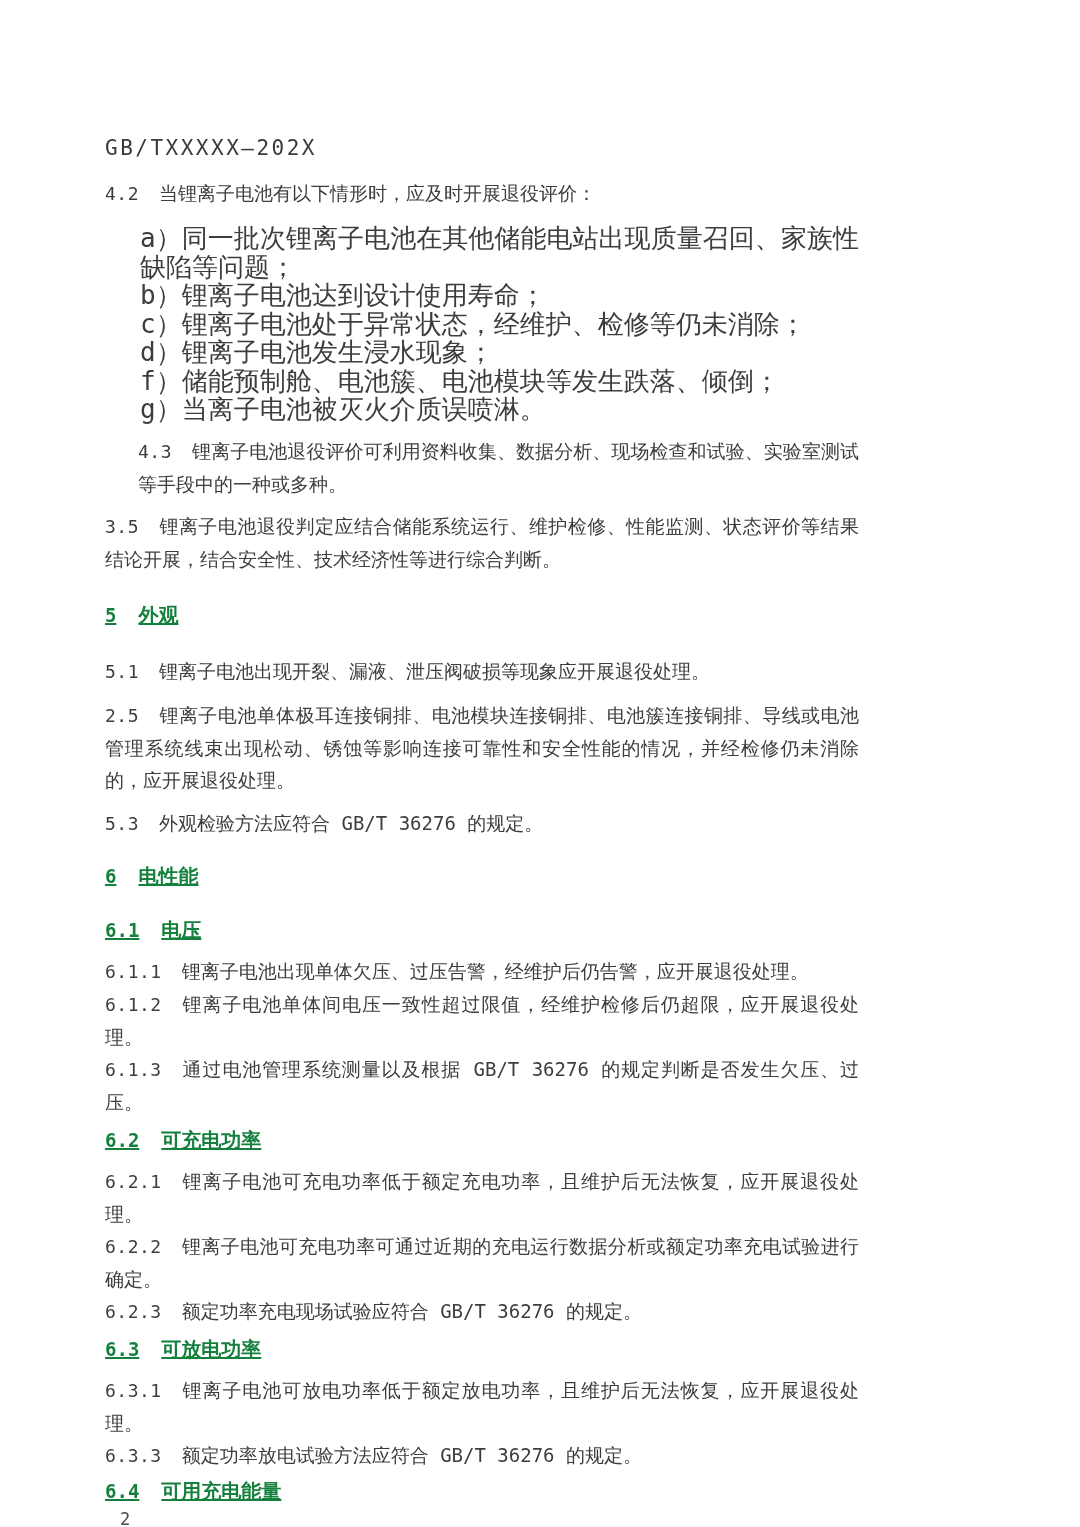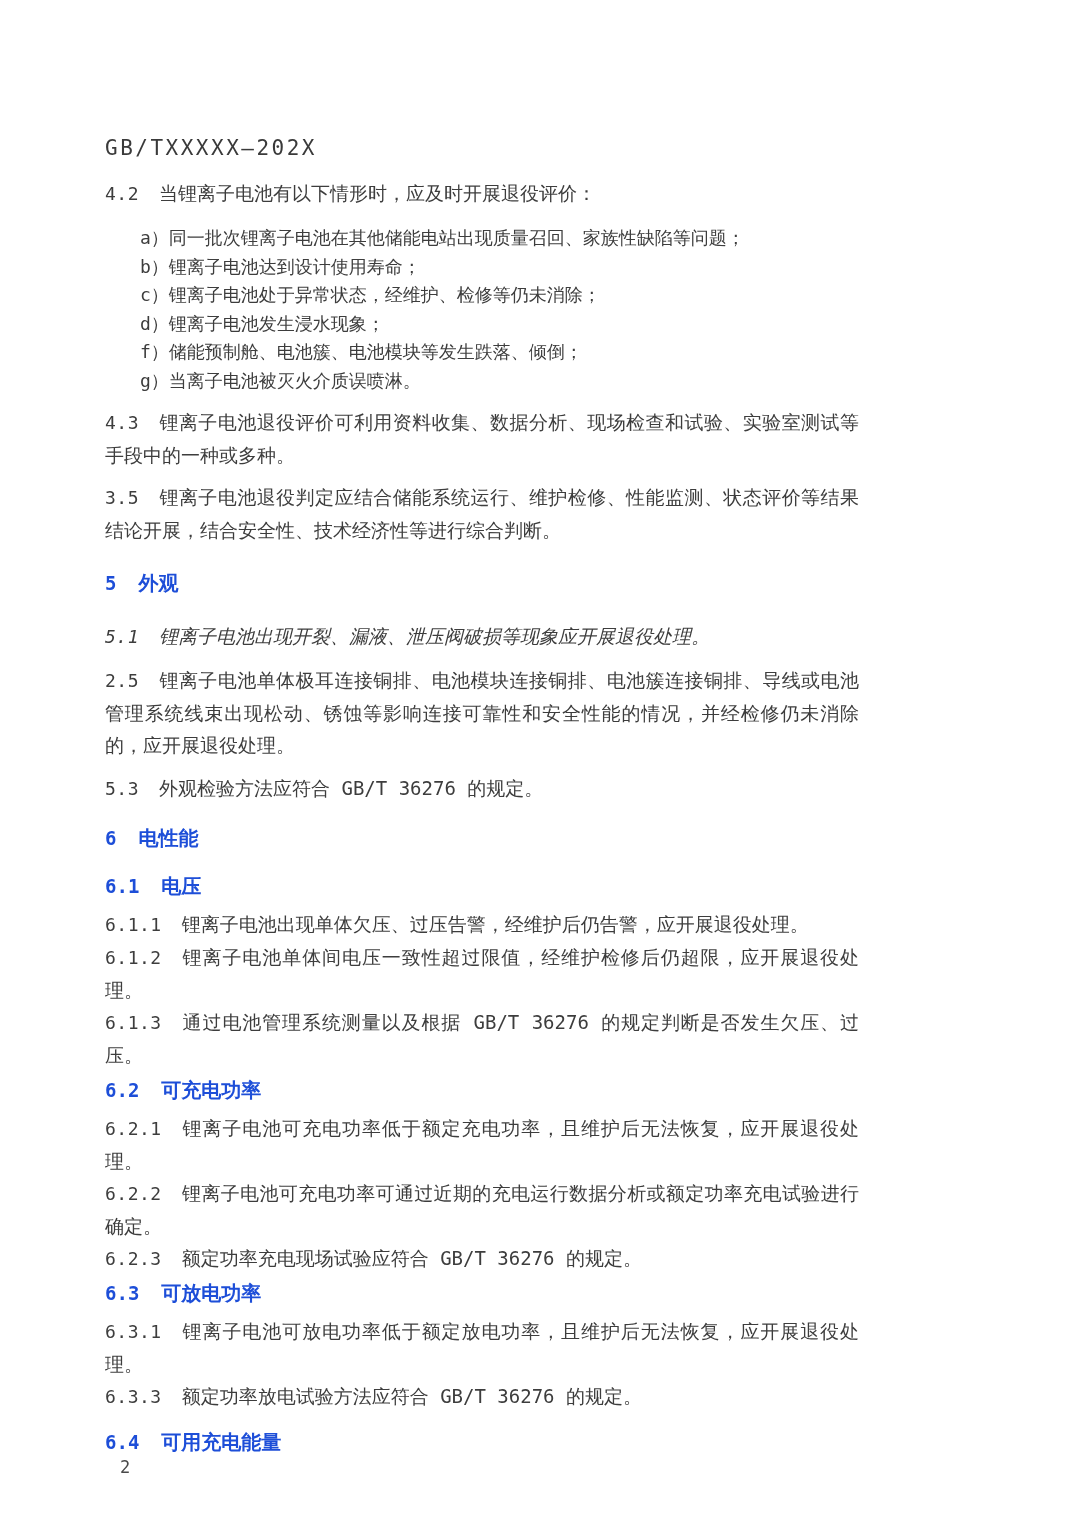--- a/index.html
+++ b/index.html
@@ -33,64 +33,65 @@
     margin-right: 20px;
     letter-spacing: 0.5px;
   }
   .latin, .para, .list li { 
     font-family: "DejaVu Sans Mono", "Liberation Serif", serif;
   }
   .heading {
     font-family: "DejaVu Sans", "Liberation Sans", sans-serif;
     font-weight: bold;
     font-size: 20px;
-    line-height: 22px;
+    line-height: 28px;
     margin: 0;
-    color: #1d4ed8;
+    color: #15803d;
+    text-decoration: underline;
   }
   .heading .num {
     font-family: "DejaVu Sans Mono", "Liberation Mono", monospace;
     font-weight: bold;
     font-size: 19px;
     margin-right: 22px;
   }
   .list {
     list-style: none;
     margin: 14px 0 0 0;
     padding: 0 0 0 35px;
   }
   .list li {
-    font-size: 18px;
+    font-size: 26px;
     line-height: 28.5px;
     text-align: justify;
   }
   .clause-group .para { margin: 0; }
   .page-number {
     font-family: "DejaVu Sans Mono", "Liberation Mono", monospace;
     font-size: 17px;
     line-height: 22px;
     margin: 3px 0 0 15px;
     color: #4a4a4a;
   }
   
   .mt-c42   { margin-top: 16px; }
-  .mt-c43   { margin-top: 11px; }
+  .mt-c43   { margin-top: 11px; margin-left: 33px; }
   .mt-c44   { margin-top: 10px; }
   .mt-h5    { margin-top: 26px; }
-  .mt-c51   { margin-top: 26px; font-style: italic; }
+  .mt-c51   { margin-top: 26px; }
   .mt-c52   { margin-top: 11px; }
   .mt-c53   { margin-top: 11px; }
   .mt-h6    { margin-top: 22px; }
   .mt-h61   { margin-top: 26px; }
   .mt-g61   { margin-top: 11px; }
   .mt-h62   { margin-top: 8px;  }
   .mt-g62   { margin-top: 11px; }
   .mt-h63   { margin-top: 7px;  }
   .mt-g63   { margin-top: 11px; }
-  .mt-h64   { margin-top: 18px;  }
+  .mt-h64   { margin-top: 5px;  }
   .mt-c641  { margin-top: 11px; }
 </style>
 </head>
 <body>
 
 <div class="page">
 
   <div class="doc-header">GB/TXXXXX—202X</div>
 
   <p class="para mt-c42">

